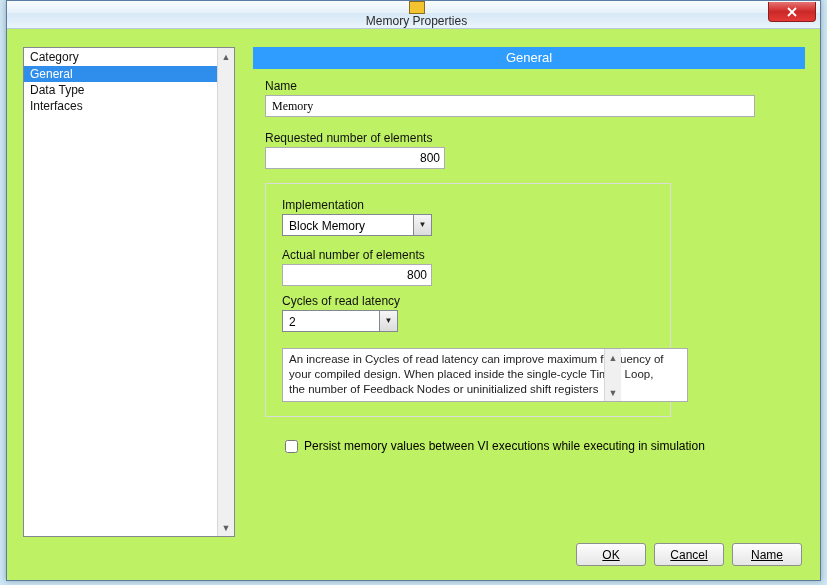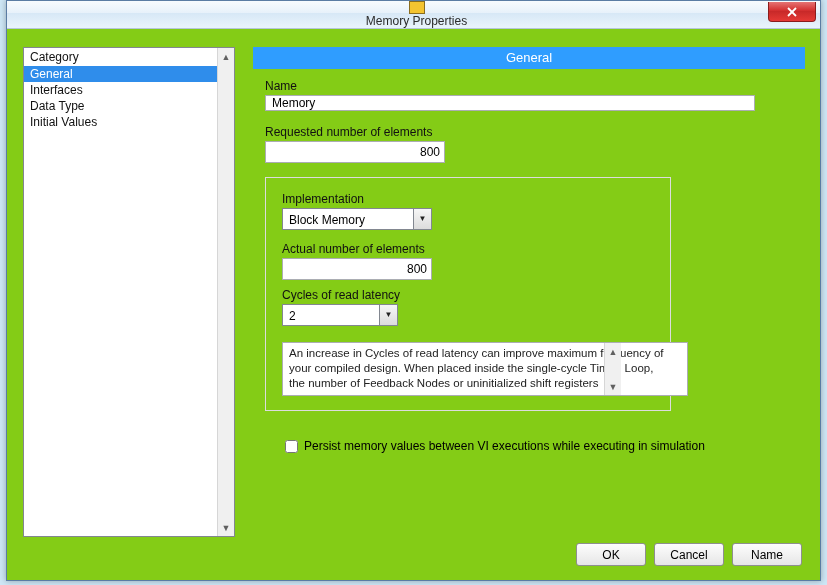--- a/index.html
+++ b/index.html
@@ -52,21 +52,21 @@
     color: #fff;
     display: flex;
     align-items: center;
     justify-content: center;
     cursor: pointer;
   }
   .close-btn svg { width: 10px; height: 10px; }
   .client {
     position: absolute;
     top: 28px; left: 0; right: 0; bottom: 0;
-    background: #84cc16;
+    background: #bef264;
   }
   .category-list {
     position: absolute;
     left: 16px; top: 18px;
     width: 212px; height: 490px;
     background: #fff;
     border: 1px solid #828790;
     overflow: hidden;
   }
   .category-list .scrollbar {
@@ -118,26 +118,26 @@
     width: 530px;
   }
   .lbl {
     font-size: 12px;
     color: #111;
     margin-bottom: 2px;
     display: inline-block;
   }
   .textbox {
     width: 490px;
-    height: 16px;
+    height: 22px;
     border: 1px solid #abadb3;
     background: #fff;
     padding: 1px 6px;
     font-size: 12px;
-    font-family: Liberation Sans, sans-serif;
+    font-family: Liberation Serif, serif;
     display: block;
   }
   .num-field {
     width: 180px;
     height: 22px;
     border: 1px solid #abadb3;
     background: #fff;
     padding: 0 4px;
     text-align: right;
     font-size: 12px;
@@ -222,20 +222,21 @@
   .btn {
     min-width: 70px;
     height: 23px;
     border: 1px solid #8e8f8f;
     border-radius: 3px;
     background: linear-gradient(to bottom,#fdfdfd,#e6e6e6);
     font-size: 12px;
     font-family: inherit;
     cursor: pointer;
     padding: 0 14px;
+    text-decoration: underline;
   }
 </style>
 </head>
 <body>
 
 <div class="window">
   <div class="titlebar">
     <span class="app-icon"></span>
     <span class="title">Memory Properties</span>
     <div class="close-btn">
@@ -247,27 +248,24 @@
   </div>
 
   <div class="client">
 
     <div class="category-list">
       <div class="cat-header">Category</div>
       <div class="cat-item selected">
         <span>General</span>
       </div>
       <div class="cat-item">
+        <span>Data Type</span>
+      </div>
+      <div class="cat-item">
         <span>Interfaces</span>
-      </div>
-      <div class="cat-item">
-        <span>Data Type</span>
-      </div>
-      <div class="cat-item">
-        <span>Initial Values</span>
       </div>
       <div class="scrollbar">
         <div class="scroll-arrow">▲</div>
         <div class="scroll-arrow">▼</div>
       </div>
     </div>
 
     <div class="panel-title">General</div>
 
     <div class="form">

